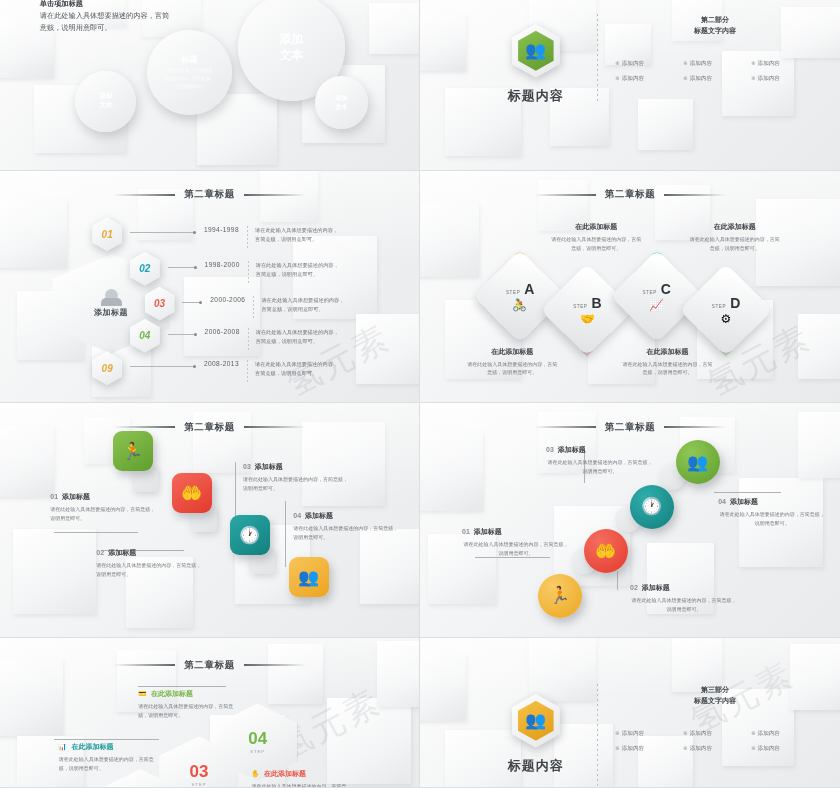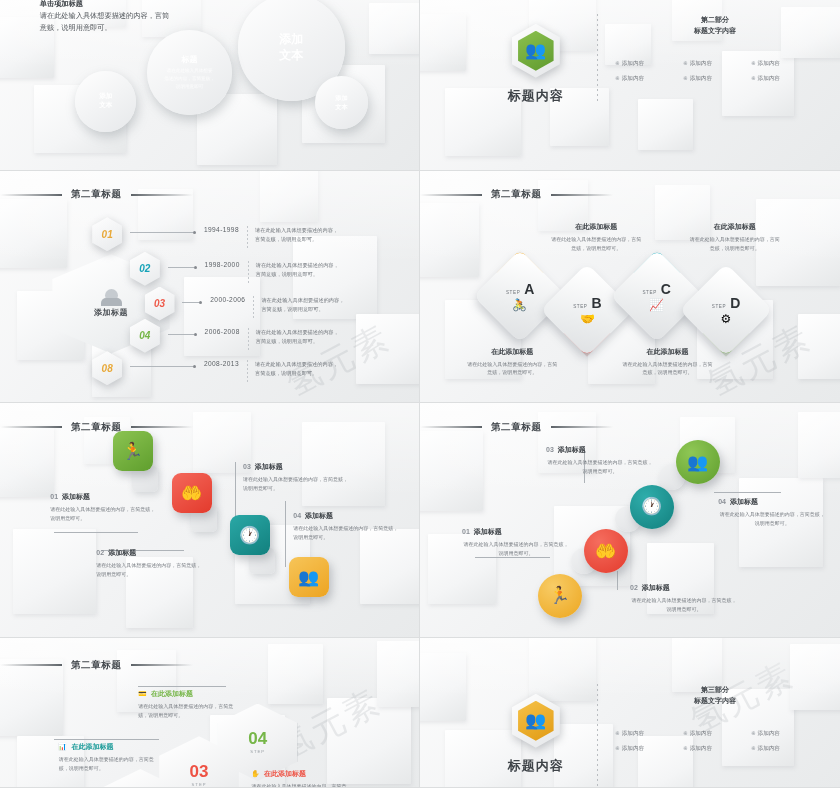--- a/index.html
+++ b/index.html
@@ -43,21 +43,21 @@
   .wm{
     position:absolute; right:6%; bottom:8%;
     font-size:34px; color:rgba(120,126,132,.14);
     transform:rotate(-28deg); letter-spacing:3px;
     font-family:"DejaVu Sans",sans-serif; white-space:nowrap;
   }
 
   
   .chap{
     position:absolute; top:7.5%; left:0; right:0;
-    display:flex; align-items:center; justify-content:flex-start;
+    display:flex; align-items:center; justify-content:center;
     gap:9px; z-index:4;
   }
   .chap .ln{ height:2px; width:62px; }
   .chap .ln.l{ background:linear-gradient(90deg,rgba(90,96,102,0),#5d6368); }
   .chap .ln.r{ background:linear-gradient(90deg,#5d6368,rgba(90,96,102,0)); }
   .chap .tx{
     font-size:9.5px; font-weight:bold; color:#44494e; letter-spacing:.6px;
     white-space:nowrap;
   }
 
@@ -322,21 +322,21 @@
     <div class="tl-node" style="left:34.5%;top:50%">
       <span class="shell"></span>
       <span class="num" style="color:#ee5a4a">03</span>
     </div>
     <div class="tl-node" style="left:31%;top:64%">
       <span class="shell"></span>
       <span class="num" style="color:#76b648">04</span>
     </div>
     <div class="tl-node" style="left:22%;top:78%">
       <span class="shell"></span>
-      <span class="num" style="color:#e8a93a">08</span>
+      <span class="num" style="color:#e8a93a">09</span>
     </div>
 
     <div class="tl-row" style="left:31%;top:24%">
       <span class="lead" style="width:63px"></span>
       <span class="dot"></span>
       <span class="yr">1994-1998</span>
       <span class="vb"></span>
       <span class="dsc">请在此处输入具体想要描述的内容，言简意赅，说明用意即可。</span>
     </div>
     <div class="tl-row" style="left:40%;top:39%">

